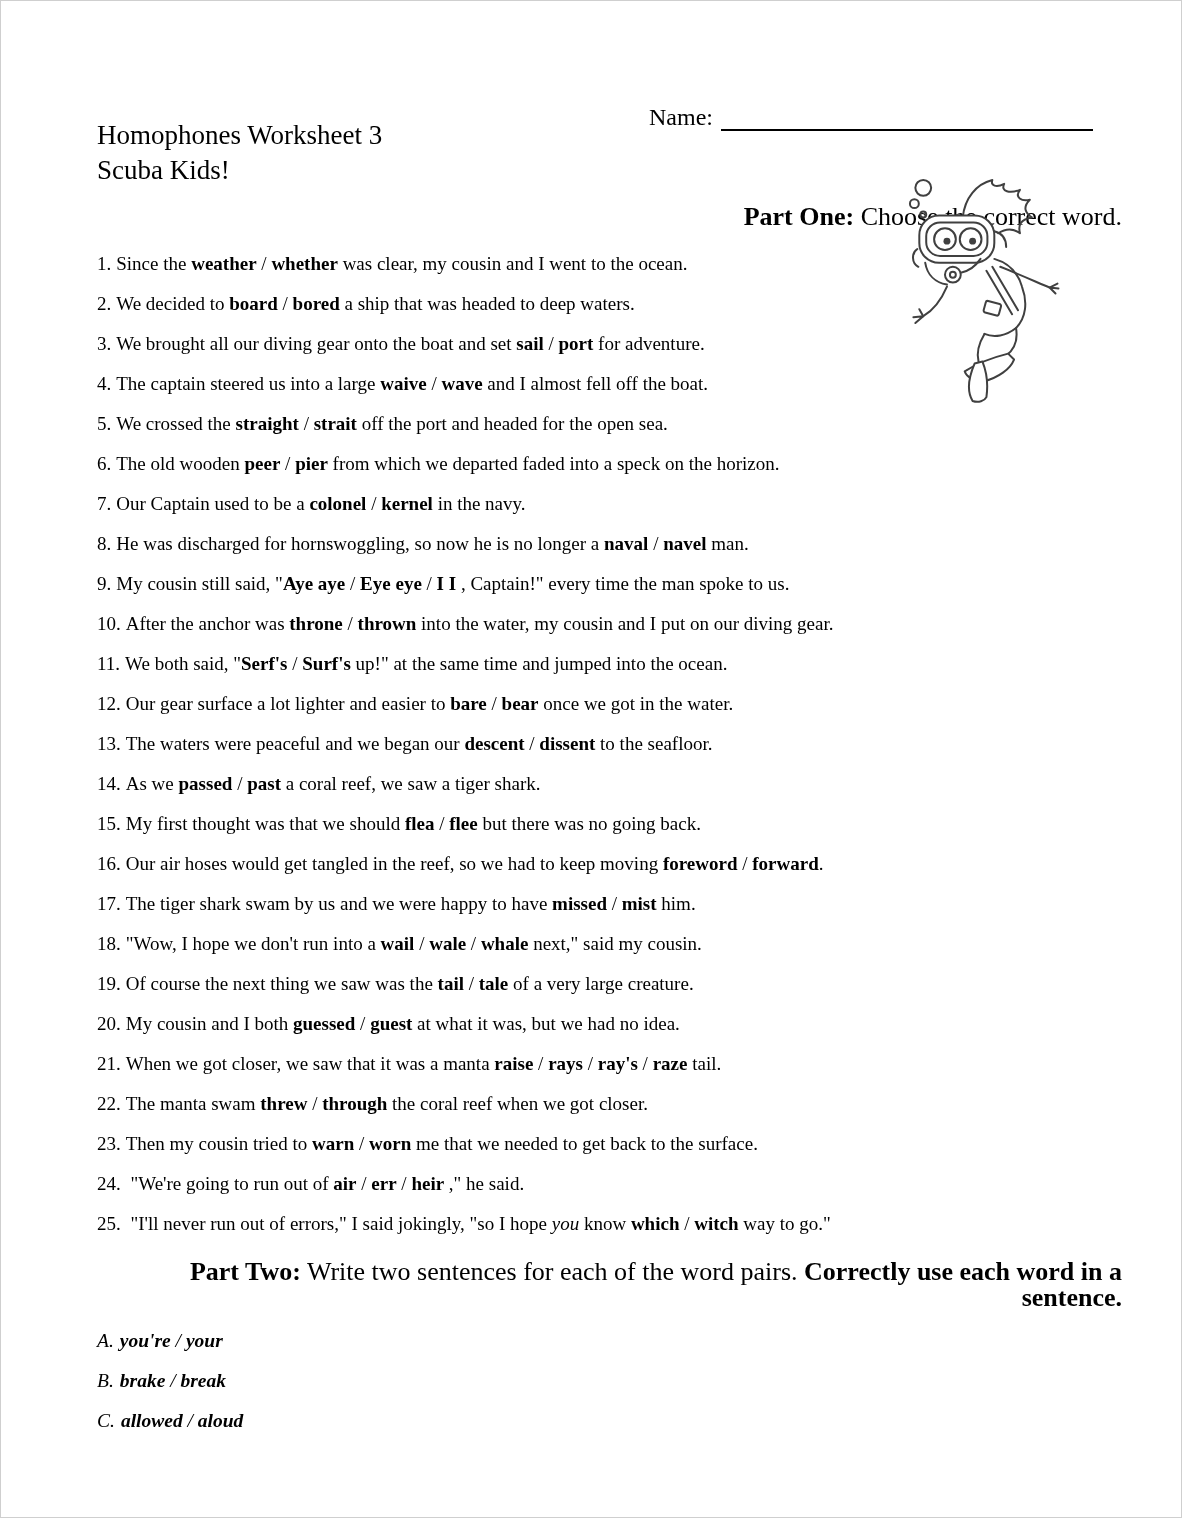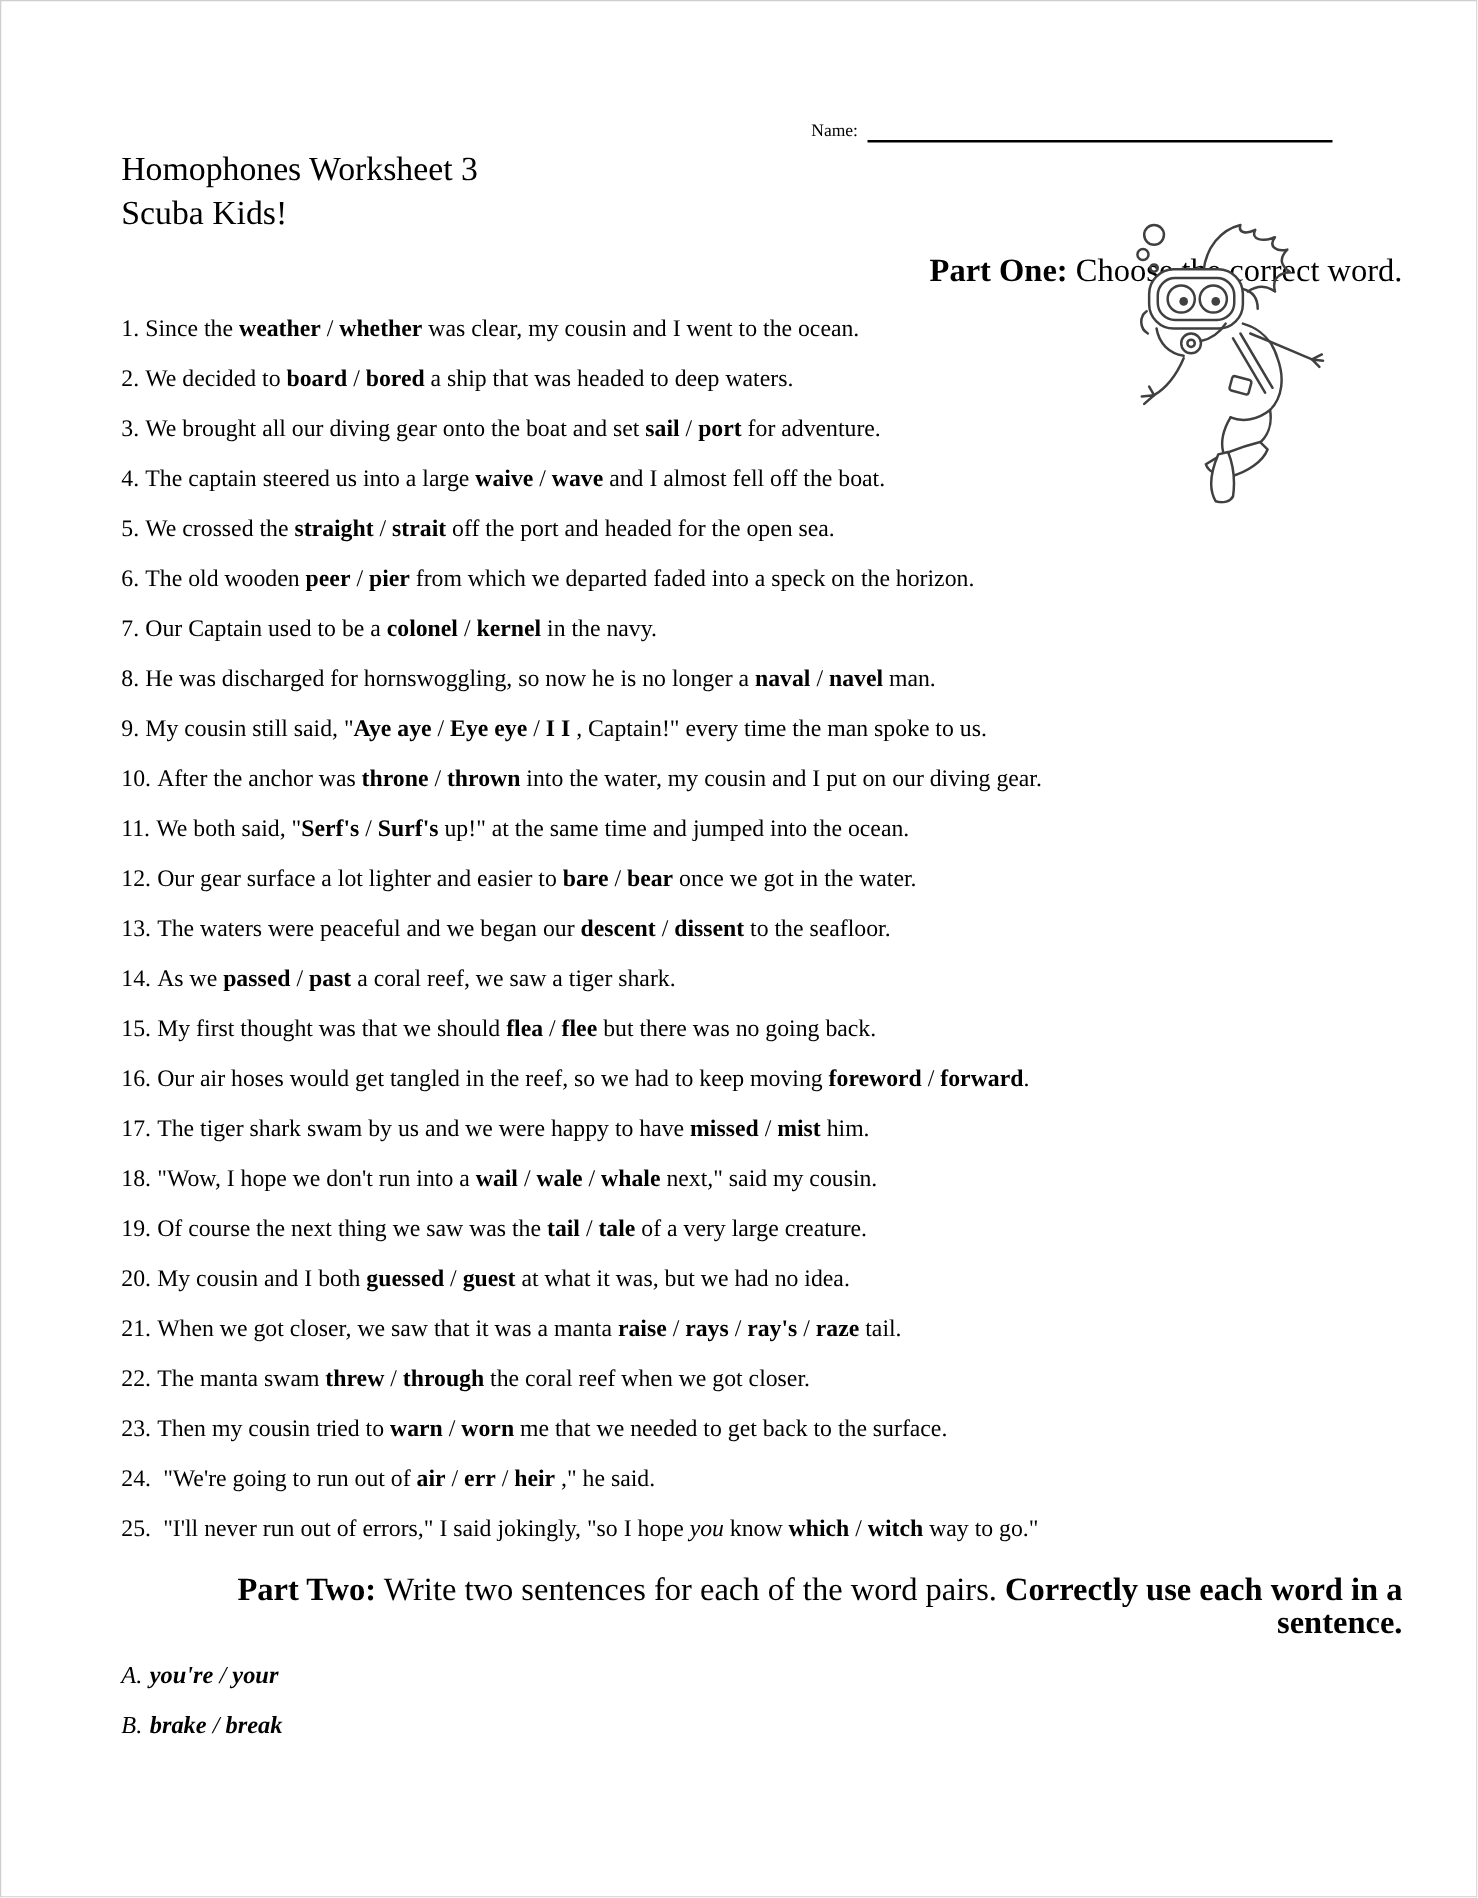--- a/index.html
+++ b/index.html
@@ -5,21 +5,21 @@
   html,body { margin:0; padding:0; background:#ffffff; }
   .page {
     position:relative;
     width:1182px; height:1518px;
     background:#ffffff;
     box-shadow: inset 0 0 0 1px #cfcfcf;
     font-family:"Liberation Serif","DejaVu Serif",serif;
     color:#000;
     overflow:hidden;
   }
-  .name-row { position:absolute; top:92px; left:649px; font-size:14px; white-space:nowrap; }
+  .name-row { position:absolute; top:104px; left:649px; font-size:24px; white-space:nowrap; }
   .name-line { display:inline-block; width:372px; border-bottom:2px solid #000; height:20px; margin-left:8px; vertical-align:bottom; }
   .content { padding:118px 60px 0 97px; }
   .title { margin:0; font-size:27px; line-height:35px; font-weight:normal; }
   .title-line { display:block; }
   .part-head { margin:16px 0 0 0; font-size:26px; line-height:26px;text-align:right; }
   .part-head b { font-weight:bold; }
   .questions { list-style:none; margin:22px 0 0 0; padding:0; font-size:19px; }
   .question { line-height:23px; margin:0 0 17px 0; white-space:nowrap; }
   .q-num { margin-right:5px; }
   .bold { font-weight:bold; }
@@ -140,15 +140,16 @@
   <li class="question"><span class="q-num">25.</span><span class="q-text"><span> "I'll never run out of errors," I said jokingly, "so I hope </span><span class="italic">you</span><span> know </span><span class="bold">which</span><span> / </span><span class="bold">witch</span><span> way to go."</span></span></li>
 </ol>
 
     <p class="part-head part-two"><b>Part Two:</b><span> Write two sentences for each of the word pairs. </span><b>Correctly use each word in a sentence.</b></p>
 
     <div class="word-pairs">
   <div class="word-pair"><span class="pair-letter">A.</span><span class="pair-text"><span class="bold">you're</span><span> / </span><span class="bold">your</span></span></div>
 
   <div class="word-pair"><span class="pair-letter">B.</span><span class="pair-text"><span class="bold">brake</span><span> / </span><span class="bold">break</span></span></div>
 
+  <div class="word-pair"><span class="pair-letter">C.</span><span class="pair-text"><span class="bold">allowed</span><span> / </span><span class="bold">aloud</span></span></div>
 </div>
   </div>
 </div>
 
 </body></html>

